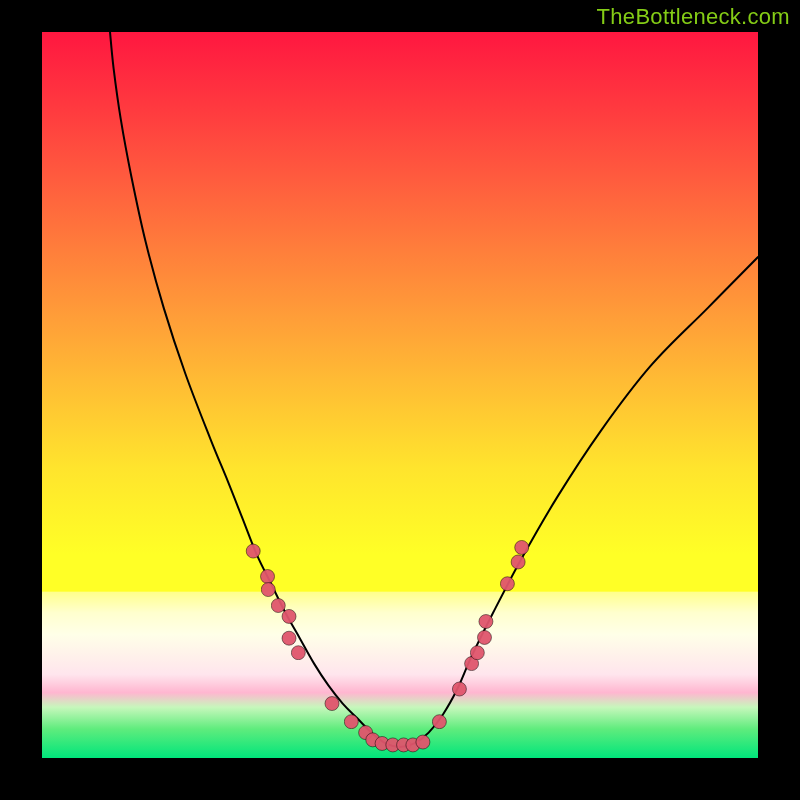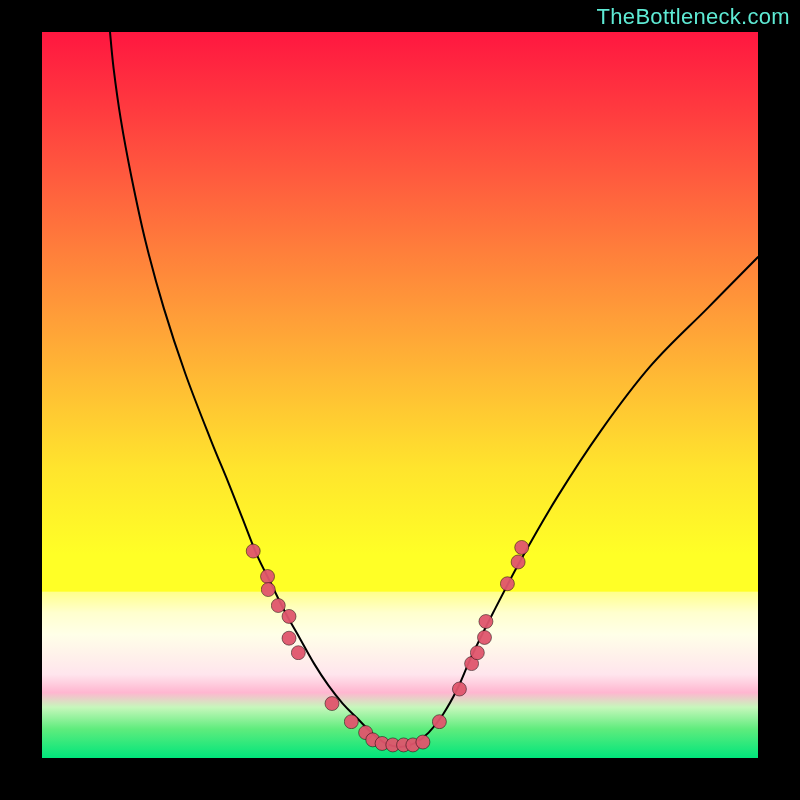--- a/index.html
+++ b/index.html
@@ -7,21 +7,21 @@
   .frame {
     position: relative;
     width: 800px;
     height: 800px;
     background: #000;
   }
   .watermark {
     position: absolute;
     top: 4px;
     right: 10px;
-    color: #5eead4;
+    color: #84cc16;
     font-family: Arial, Helvetica, sans-serif;
     font-size: 22px;
     font-weight: 500;
     letter-spacing: 0.3px;
     z-index: 10;
   }
   .plot-area {
     position: absolute;
     left: 42px;
     top: 32px;

